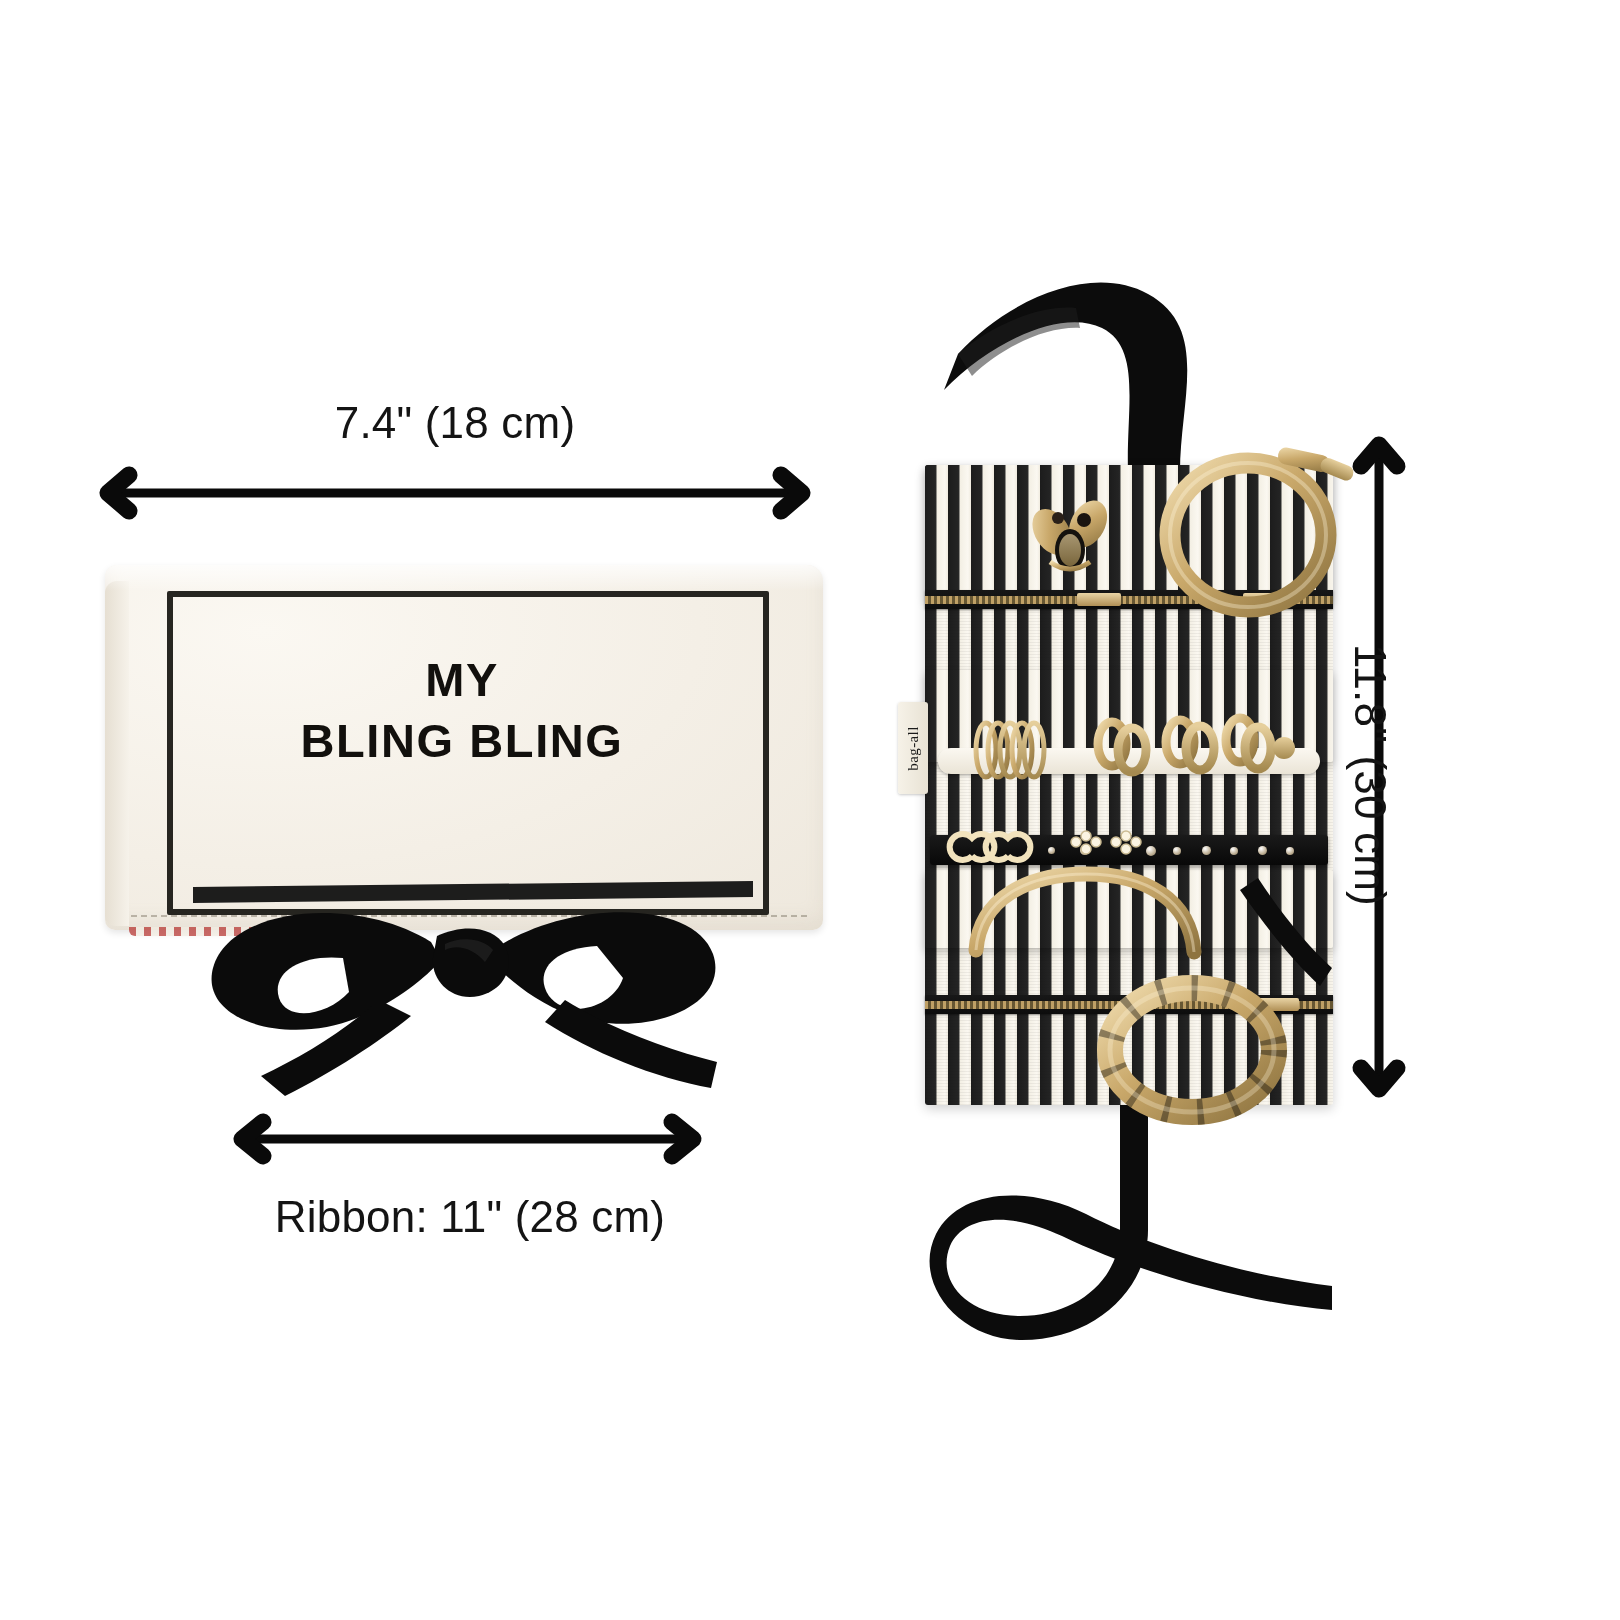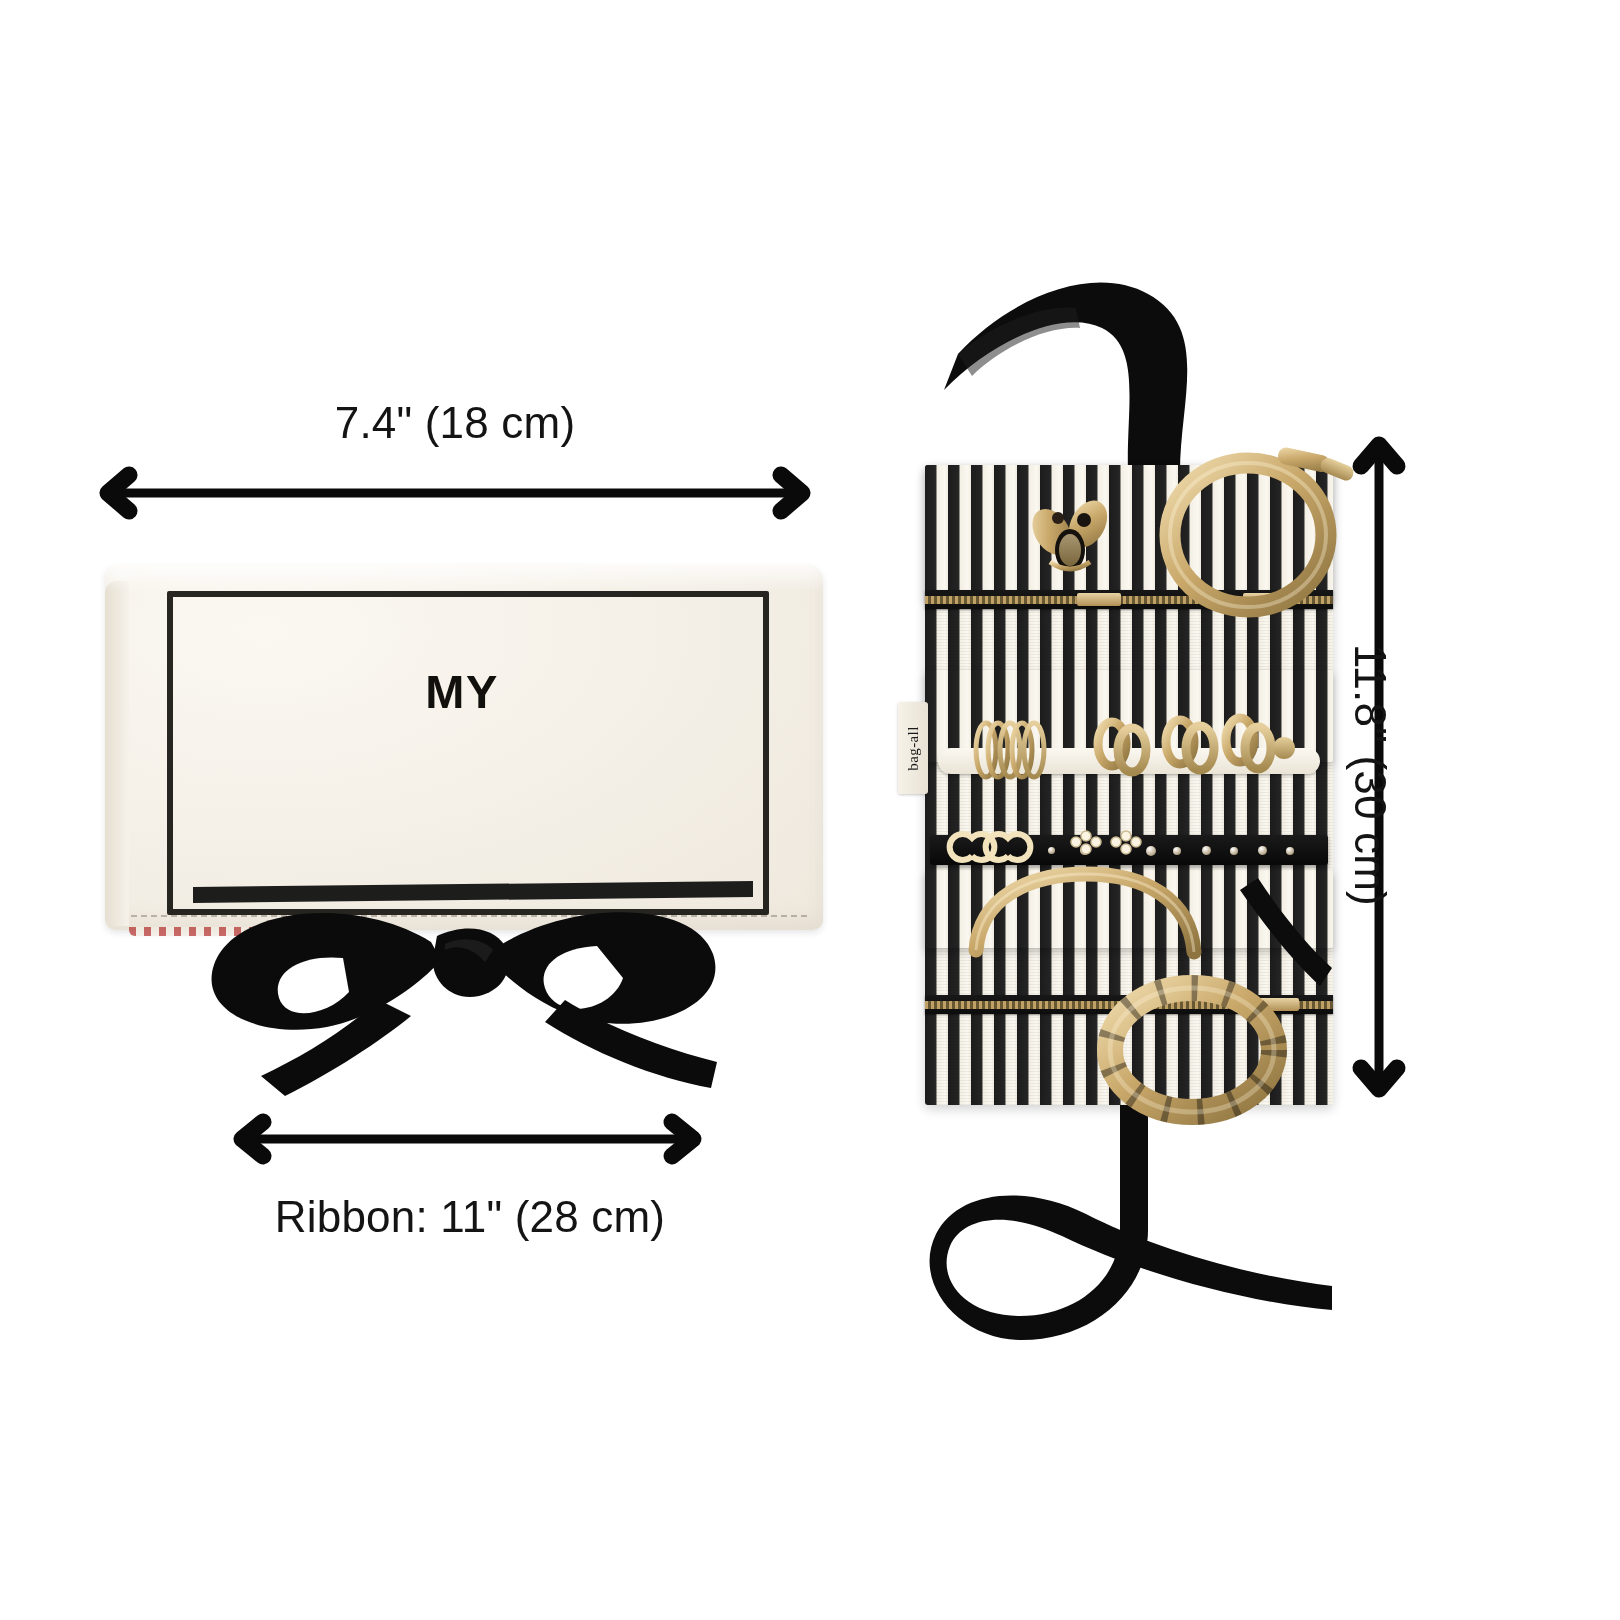--- a/index.html
+++ b/index.html
@@ -43,21 +43,21 @@
   .pouch-edge-left{
     position:absolute;left:0px;top:16px;width:24px;height:345px;
     background:linear-gradient(90deg,#e6dfd2,#f6f2ea);
     border-radius:12px 0 0 10px;
   }
   .pouch-print-border{
     position:absolute;left:62px;top:26px;width:590px;height:312px;
     border:6px solid #15130f;border-radius:2px;opacity:.92;
   }
   .pouch-text{
-    position:absolute;left:62px;top:96px;width:590px;text-align:center;
+    position:absolute;left:62px;top:84px;width:590px;text-align:center;
     color:#12100d;font-family:"Liberation Sans",sans-serif;font-weight:700;
     font-size:47px;line-height:1.30;letter-spacing:1.6px;
   }
   .pouch-lining{ 
     position:absolute;left:24px;bottom:-6px;width:200px;height:9px;
     background:repeating-linear-gradient(90deg,#b5322e 0 7px,#f2ece1 7px 15px);
     opacity:.72;border-radius:0 0 6px 6px;
   }
   .pouch-stitch{
     position:absolute;left:26px;width:676px;height:0;
@@ -164,20 +164,21 @@
   </svg>
 
   <div id="pouch-group">
 
     <div class="pouch-body">
       <div class="pouch-edge-left"></div>
       <div class="pouch-print-border"></div>
 
       <div class="pouch-text">
         <div>MY</div>
+        <div>BLING BLING</div>
       </div>
 
       <div class="pouch-stitch" style="top:350px"></div>
       <div class="pouch-lining"></div>
     </div>
 
     <svg class="bow-svg" viewBox="0 0 560 250">
 
       <path class="bow-shape" d="M-100 38 L660 30 L660 46 L-100 54 Z" opacity=".92"></path>
 

